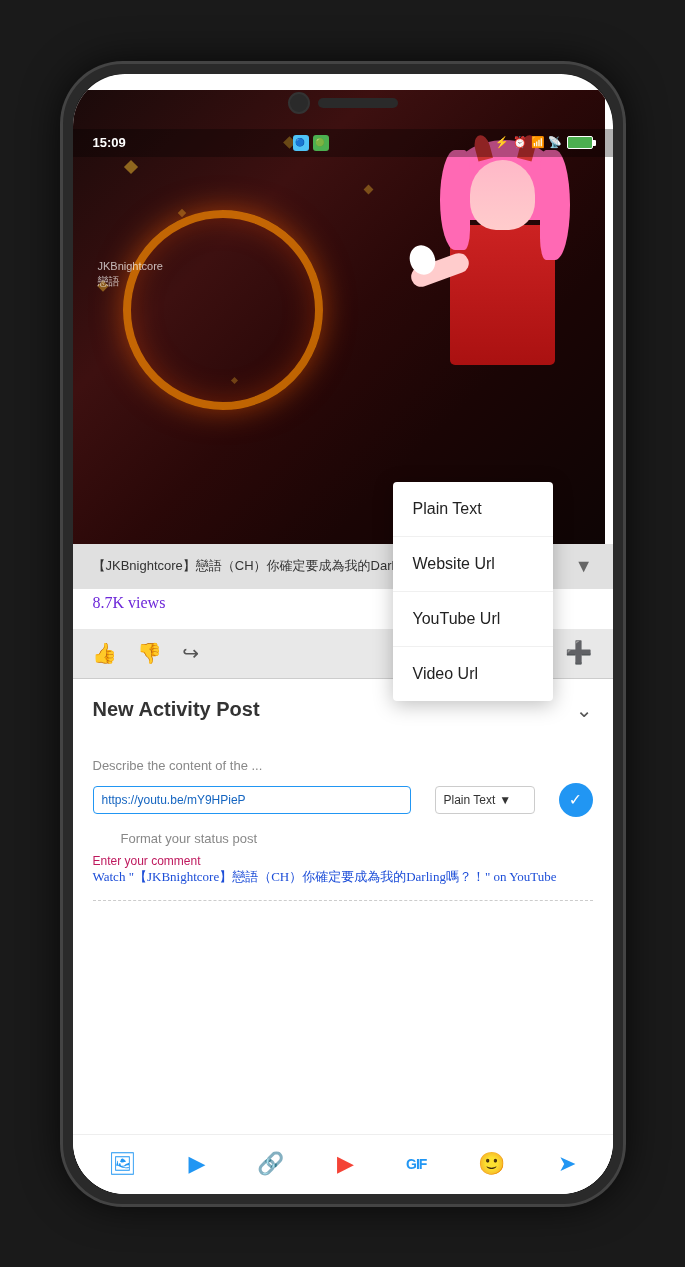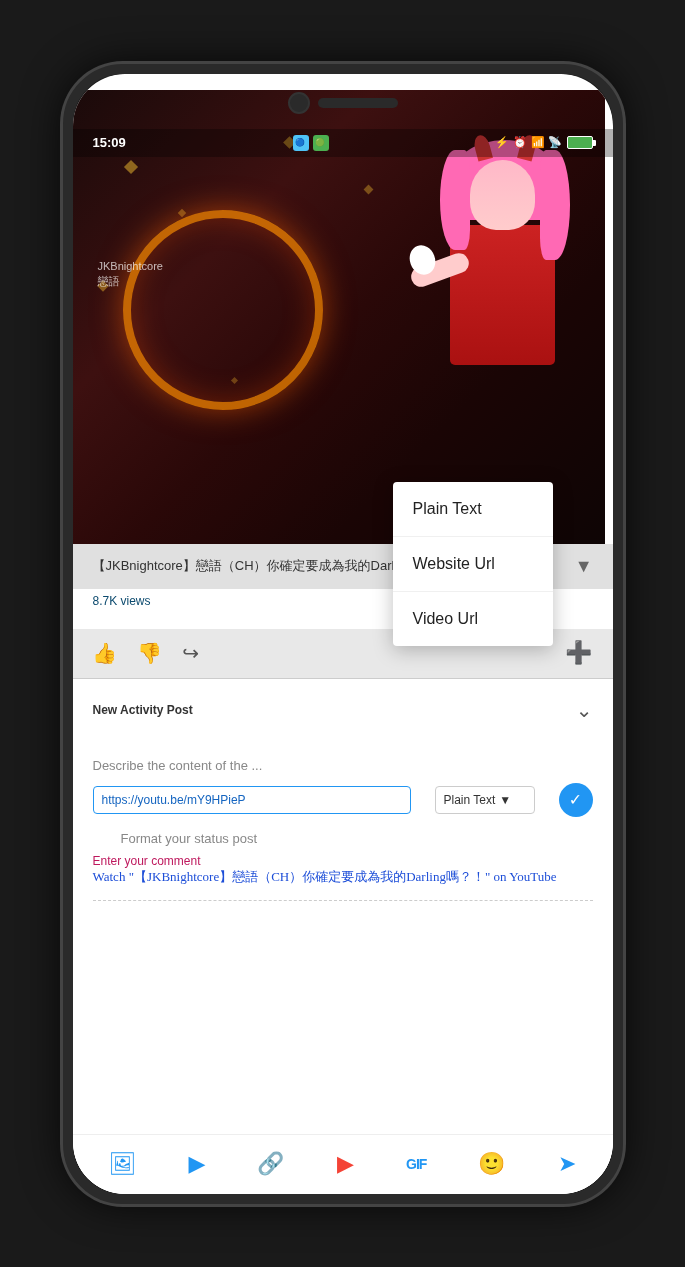--- a/index.html
+++ b/index.html
@@ -216,22 +216,23 @@
     .video-expand {
       color: #666;
       font-size: 18px;
       margin-left: 8px;
     }
 
     .video-views {
       position: absolute;
       top: 520px;
       left: 20px;
-      font-size: 12px;
-      color: #0c4a6e;
+      font-size: 16px;
+      color: #6d28d9;
+      font-family: Liberation Serif, serif;
     }
 
     
     .video-actions {
       position: absolute;
       top: 555px;
       left: 0;
       right: 0;
       background: #e8e8e8;
       height: 50px;
@@ -265,21 +266,21 @@
     }
 
     .activity-header {
       display: flex;
       align-items: center;
       justify-content: space-between;
       margin-bottom: 12px;
     }
 
     .activity-title {
-      font-size: 12px;
+      font-size: 20px;
       font-weight: bold;
       color: #333;
       text-align: right;
     }
 
     .chevron-down {
       color: #555;
       font-size: 20px;
     }
 
@@ -563,18 +564,19 @@
           <span class="toolbar-icon red">▶</span>
           <span class="toolbar-icon" style="font-weight:bold;font-size:14px;letter-spacing:-1px;">GIF</span>
           <span class="toolbar-icon">🙂</span>
           <span class="toolbar-icon send">➤</span>
         </div>
       </div>
 
       <div class="dropdown-menu">
         <div class="dropdown-item">Plain Text</div>
         <div class="dropdown-item">Website Url</div>
+        <div class="dropdown-item">YouTube Url</div>
         <div class="dropdown-item">Video Url</div>
       </div>
 
     </div>
   </div>
 </div>
 
 </body></html>

